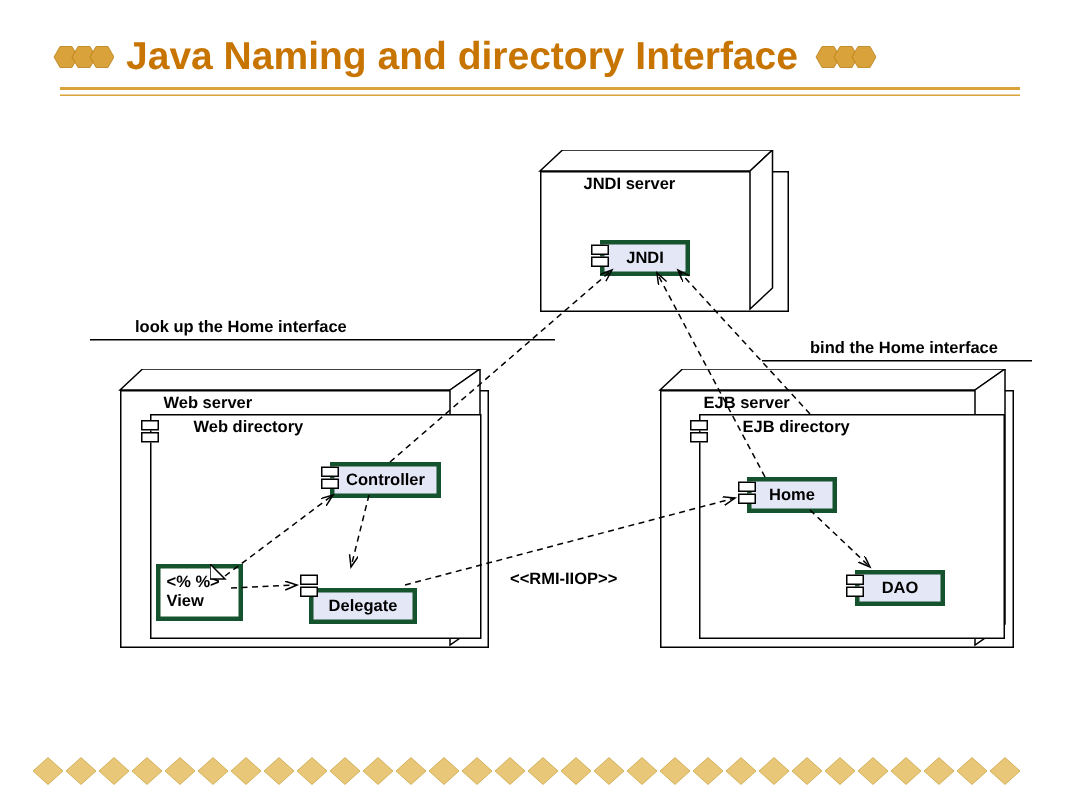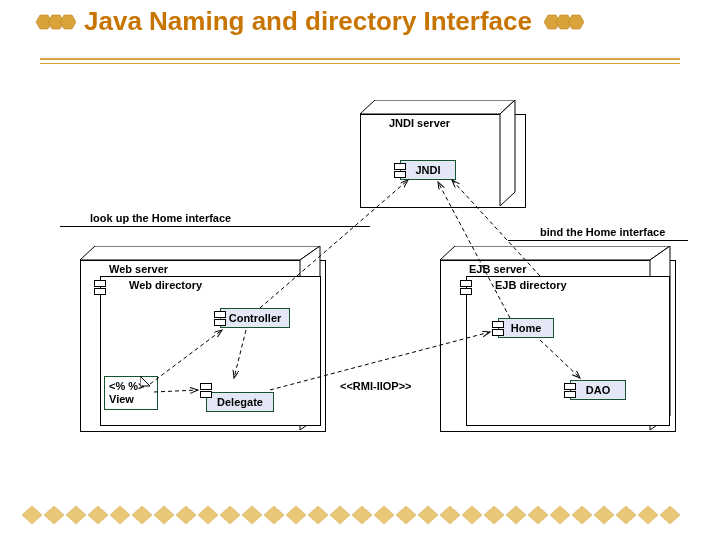--- a/index.html
+++ b/index.html
@@ -7,21 +7,21 @@
     padding: 0;
     width: 720px;
     height: 540px;
     font-family: Arial, sans-serif;
     background: #fff;
     position: relative;
     overflow: hidden;
   }
   .title-row {
     position: absolute;
-    top: 6px;
+    top: 22px;
     left: 0;
     width: 616px;
     text-align: center;
   }
   .title {
     font-size: 26px;
     font-weight: bold;
     color: #c77400;
     display: inline-block;
     vertical-align: middle;
@@ -60,21 +60,21 @@
     font-size: 11px;
     font-weight: bold;
     white-space: nowrap;
   }
   .inner-label {
     padding: 2px 4px;
     font-weight: bold;
   }
   .comp-box {
     position: absolute;
-    border: 1px solid #14532d;
+    border: 3px solid #14532d;
     background: #e4e7f6;
     font-size: 11px;
     font-weight: bold;
     text-align: center;
     padding: 3px 4px;
   }
   .lug {
     position: absolute;
     width: 10px;
     height: 5px;

